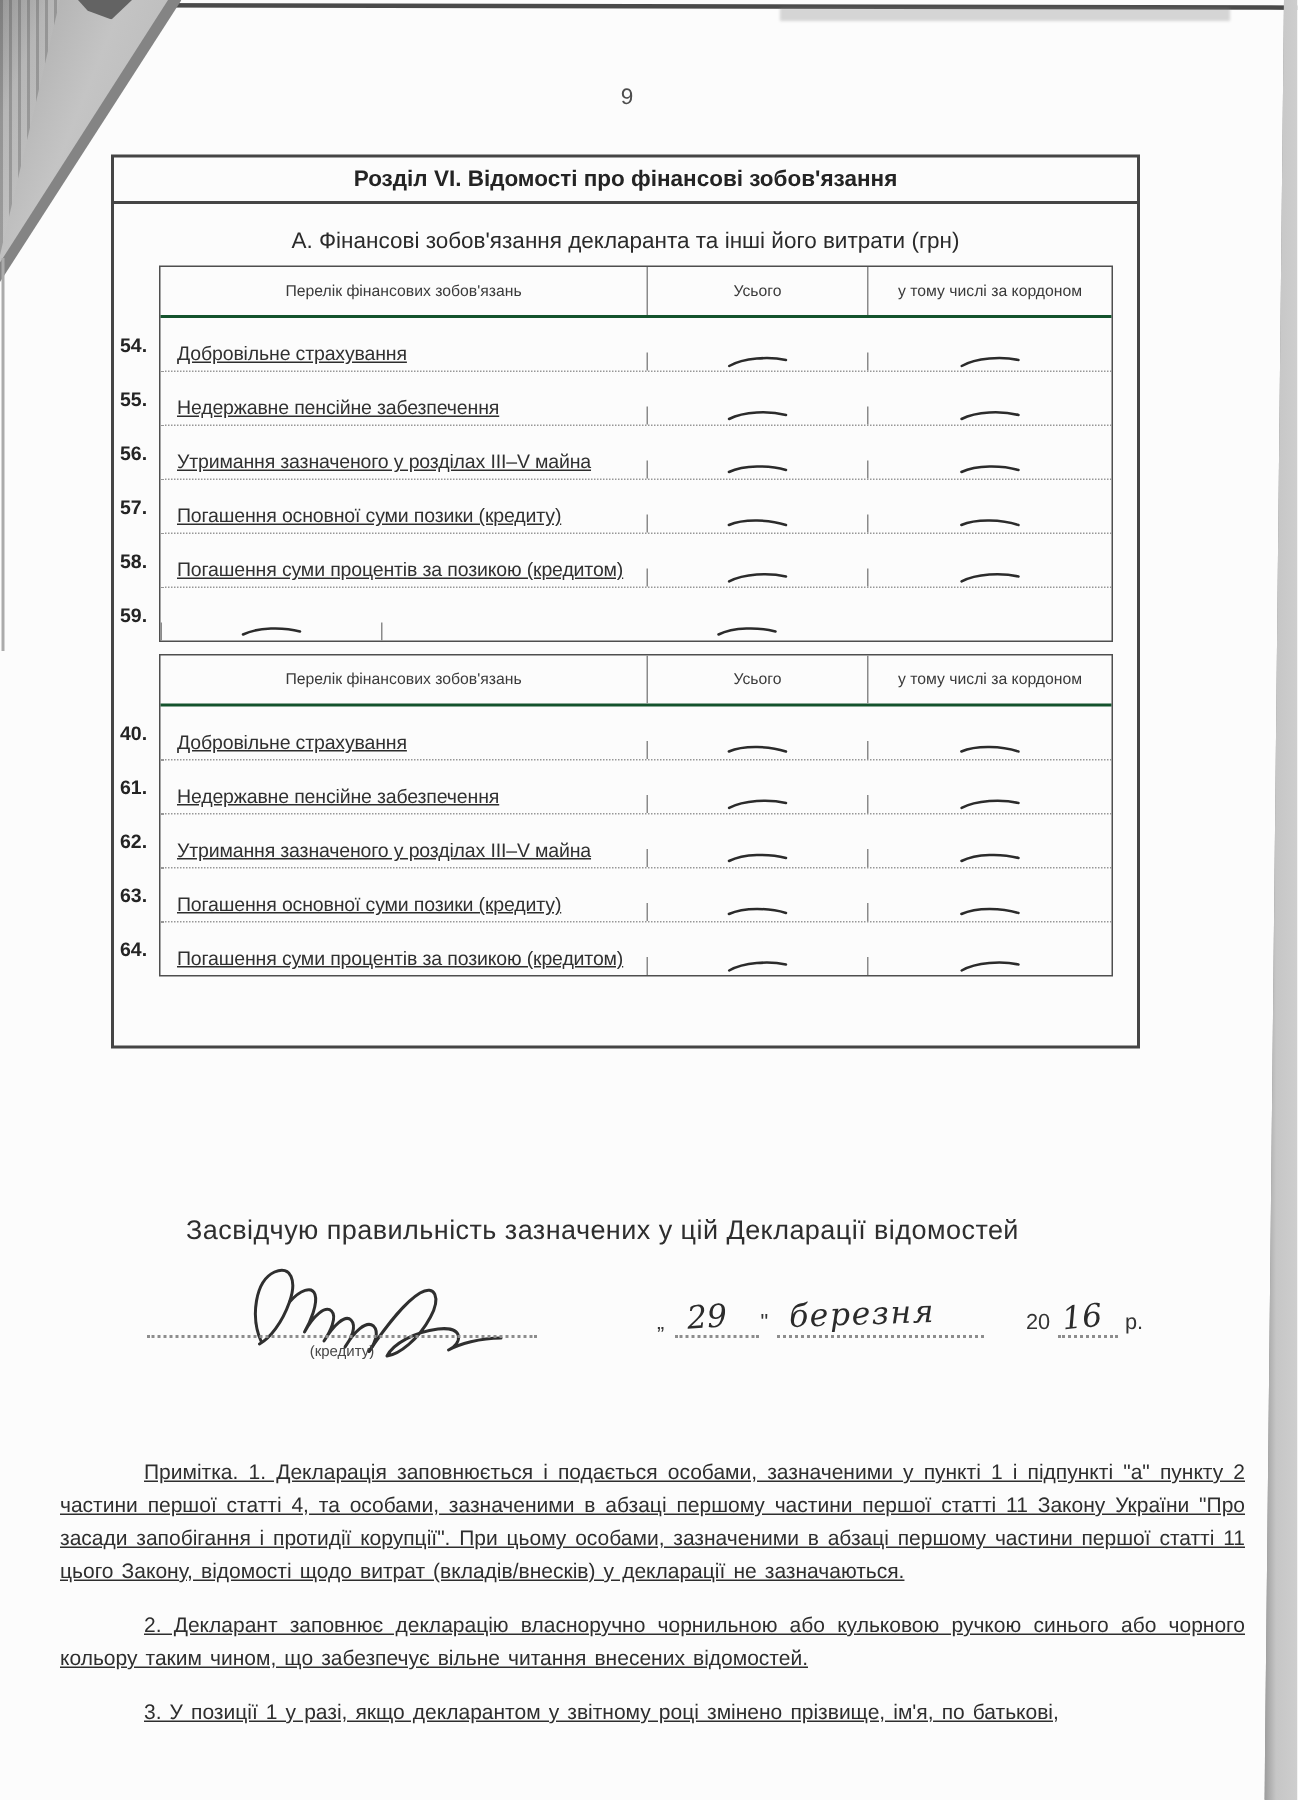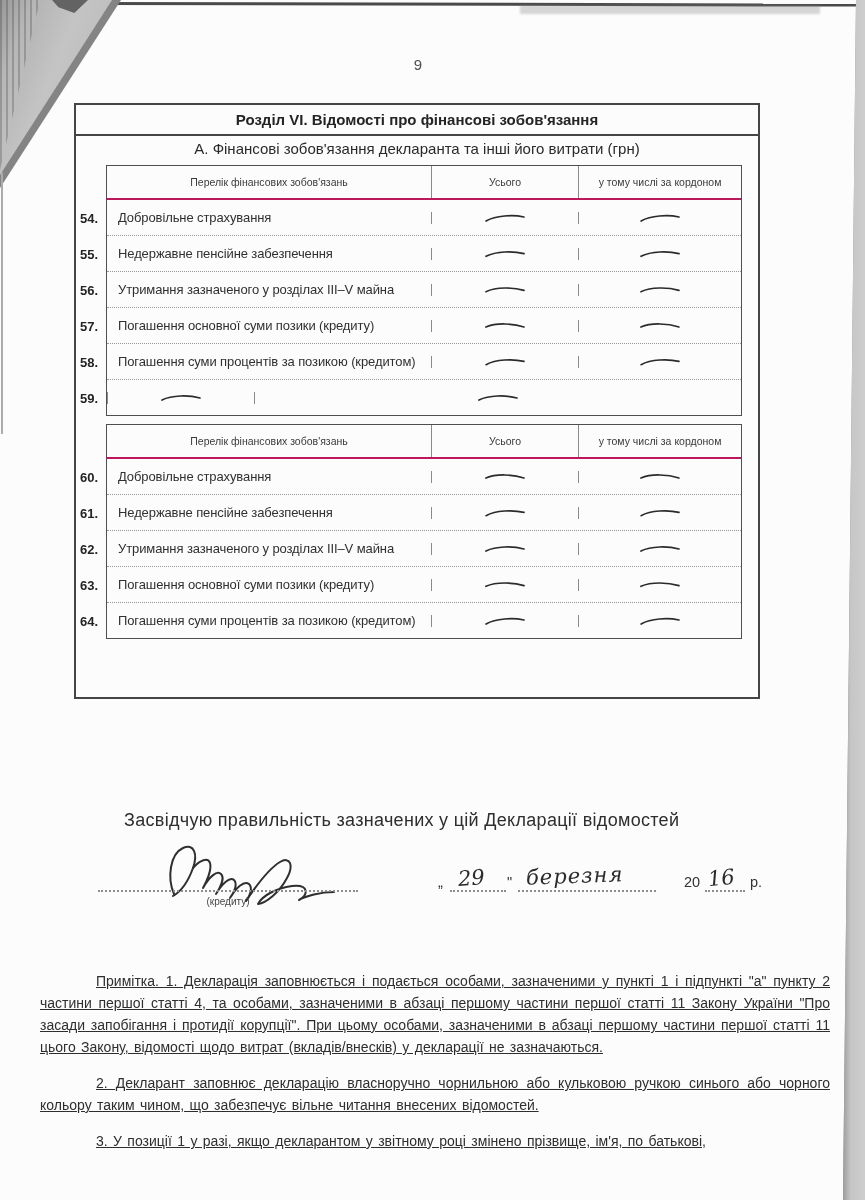--- a/index.html
+++ b/index.html
@@ -20,28 +20,28 @@
     background:linear-gradient(to right,#9c9c9c 0,#c6c6c6 35%,#cecece 100%);
     clip-path:polygon(59% 0,100% 0,100% 100%,0 100%);}
   .right-band-line{position:absolute;top:0;right:7px;width:2px;height:1200px;background:#8a8a8a;transform:rotate(0.62deg);transform-origin:top right;}
 
   
   .pagenum{position:absolute;left:398px;top:56px;width:40px;text-align:center;font-size:15px;color:#4d4d4d;}
 
   
   .outer-box{position:absolute;left:74px;top:103px;width:682px;height:592px;border:2px solid #454545;background:transparent;}
   .box-title{height:29px;line-height:29px;border-bottom:2px solid #454545;text-align:center;font-weight:bold;font-size:15px;color:#242424;}
-  .subtitle{margin-top:4px;text-align:center;font-size:15px;color:#2a2a2a;}
+  .subtitle{margin-top:16px;text-align:center;font-size:15px;color:#2a2a2a;}
   .ftable{position:relative;margin:8px 0 0 30px;width:636px;border:1.5px solid #4f4f4f;box-sizing:border-box;}
-  .thead{display:flex;align-items:stretch;border-bottom:2px solid #be185d;}
+  .thead{display:flex;align-items:stretch;border-bottom:2px solid #14532d;}
   .thead .hc{display:flex;align-items:center;justify-content:center;font-size:10.5px;color:#3a3a3a;text-align:center;height:32px;}
   .h1{width:324px;}
   .h2{width:146px;border-left:1px solid #8a8a8a;border-right:1px solid #8a8a8a;}
   .h3{flex:1;}
-  .trow{display:flex;align-items:center;position:relative;border-bottom:1px dotted #979797;min-height:35px;}
+  .trow{display:flex;align-items:flex-end;position:relative;border-bottom:1px dotted #979797;min-height:35px;text-decoration:underline;}
   .rows .trow:last-child{border-bottom:none;}
   .rownum{position:absolute;left:-27px;top:50%;transform:translateY(-50%);font-weight:bold;font-size:13px;color:#242424;}
   .c-label{width:324px;box-sizing:border-box;padding:4px 6px 4px 11px;font-size:13px;letter-spacing:-0.1px;color:#303030;display:flex;align-items:center;}
   .c-total{width:146px;border-left:1px solid #8a8a8a;border-right:1px solid #8a8a8a;display:flex;align-items:center;justify-content:center;}
   .c-abroad{flex:1;display:flex;align-items:center;justify-content:center;}
   .dash{display:block;}
   .dash path{stroke:#2b2b2b;stroke-width:1.7;fill:none;stroke-linecap:round;}
 
   
   .certify-statement{position:absolute;left:124px;top:810px;font-size:18px;letter-spacing:.3px;color:#2e2e2e;}
@@ -187,21 +187,21 @@
     </div>
 
     <div class="ftable">
       <div class="thead">
         <div class="hc h1">Перелік фінансових зобов'язань</div>
         <div class="hc h2">Усього</div>
         <div class="hc h3">у тому числі за кордоном</div>
       </div>
       <div class="rows">
   <div class="trow">
-    <span class="rownum">60.</span>
+    <span class="rownum">40.</span>
     <div class="c-label">Добровільне страхування</div>
     <div class="c-total">
       <svg class="dash" width="44" height="12" viewBox="0 0 44 12" style="transform: rotate(3deg);">
                 <path d="M3 8 C 13 3, 30 3, 41 6"></path>
               </svg>
     </div>
     <div class="c-abroad">
       <svg class="dash" width="44" height="12" viewBox="0 0 44 12" style="transform: rotate(3deg);">
                 <path d="M3 8 C 13 3, 30 3, 41 6"></path>
               </svg>

